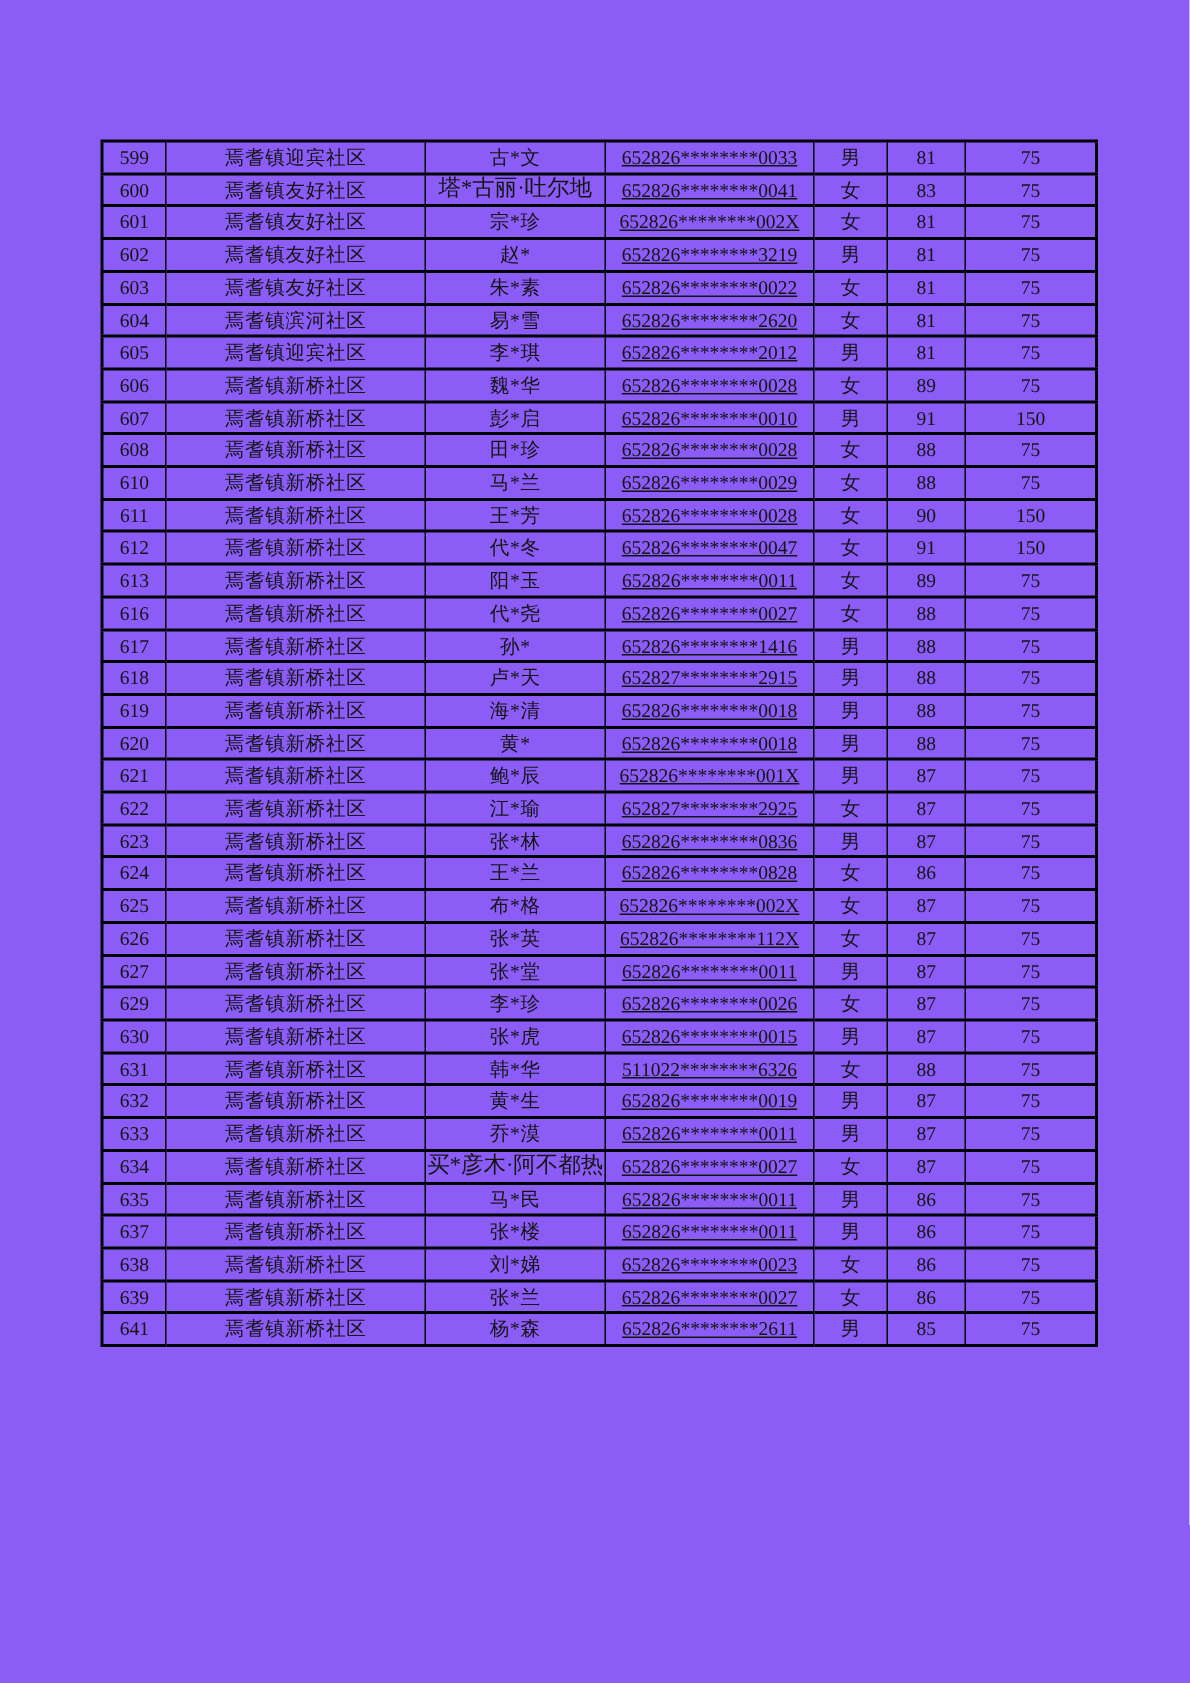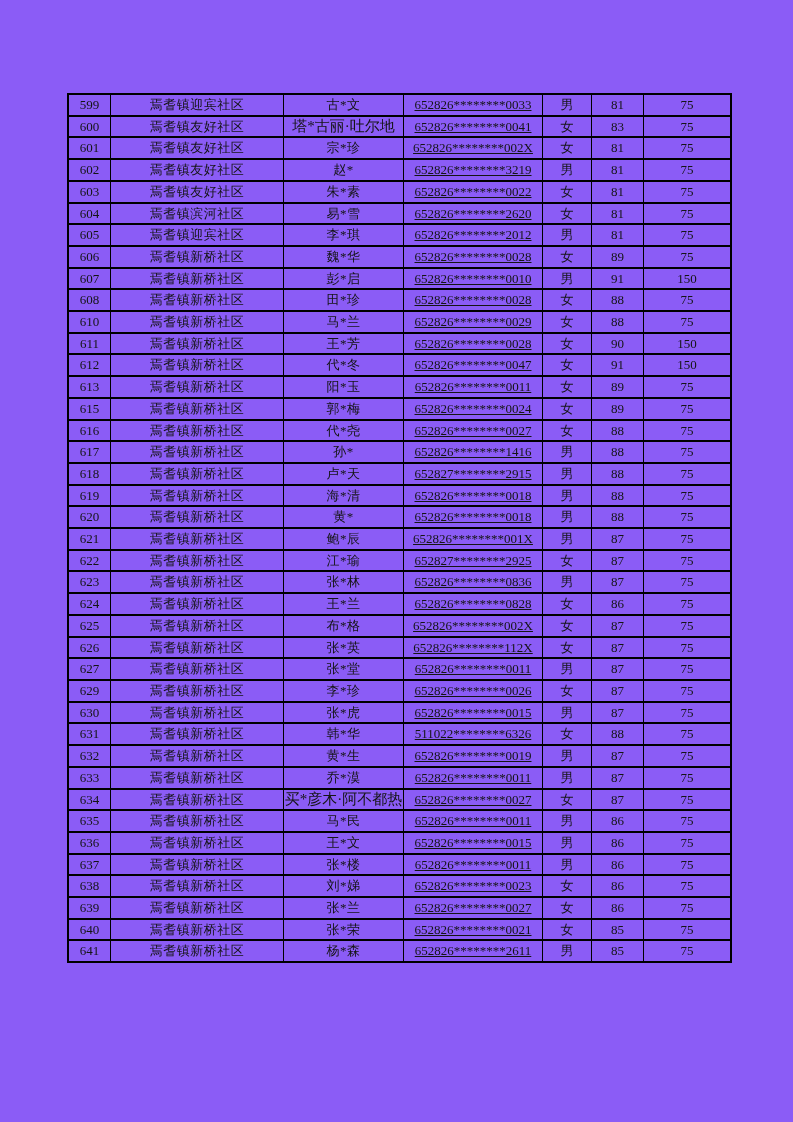--- a/index.html
+++ b/index.html
@@ -179,29 +179,20 @@
         <tr>
           <td class="col-index">613</td>
           <td class="col-community">焉耆镇新桥社区</td>
           <td class="col-name">阳*玉</td>
           <td class="col-id_number">652826********0011</td>
           <td class="col-gender">女</td>
           <td class="col-age">89</td>
           <td class="col-amount">75</td>
         </tr>
         <tr>
-          <td class="col-index">615</td>
-          <td class="col-community">焉耆镇新桥社区</td>
-          <td class="col-name">郭*梅</td>
-          <td class="col-id_number">652826********0024</td>
-          <td class="col-gender">女</td>
-          <td class="col-age">89</td>
-          <td class="col-amount">75</td>
-        </tr>
-        <tr>
           <td class="col-index">616</td>
           <td class="col-community">焉耆镇新桥社区</td>
           <td class="col-name">代*尧</td>
           <td class="col-id_number">652826********0027</td>
           <td class="col-gender">女</td>
           <td class="col-age">88</td>
           <td class="col-amount">75</td>
         </tr>
         <tr>
           <td class="col-index">617</td>
@@ -359,29 +350,20 @@
         <tr>
           <td class="col-index">635</td>
           <td class="col-community">焉耆镇新桥社区</td>
           <td class="col-name">马*民</td>
           <td class="col-id_number">652826********0011</td>
           <td class="col-gender">男</td>
           <td class="col-age">86</td>
           <td class="col-amount">75</td>
         </tr>
         <tr>
-          <td class="col-index">636</td>
-          <td class="col-community">焉耆镇新桥社区</td>
-          <td class="col-name">王*文</td>
-          <td class="col-id_number">652826********0015</td>
-          <td class="col-gender">男</td>
-          <td class="col-age">86</td>
-          <td class="col-amount">75</td>
-        </tr>
-        <tr>
           <td class="col-index">637</td>
           <td class="col-community">焉耆镇新桥社区</td>
           <td class="col-name">张*楼</td>
           <td class="col-id_number">652826********0011</td>
           <td class="col-gender">男</td>
           <td class="col-age">86</td>
           <td class="col-amount">75</td>
         </tr>
         <tr>
           <td class="col-index">638</td>
@@ -392,29 +374,20 @@
           <td class="col-age">86</td>
           <td class="col-amount">75</td>
         </tr>
         <tr>
           <td class="col-index">639</td>
           <td class="col-community">焉耆镇新桥社区</td>
           <td class="col-name">张*兰</td>
           <td class="col-id_number">652826********0027</td>
           <td class="col-gender">女</td>
           <td class="col-age">86</td>
-          <td class="col-amount">75</td>
-        </tr>
-        <tr>
-          <td class="col-index">640</td>
-          <td class="col-community">焉耆镇新桥社区</td>
-          <td class="col-name">张*荣</td>
-          <td class="col-id_number">652826********0021</td>
-          <td class="col-gender">女</td>
-          <td class="col-age">85</td>
           <td class="col-amount">75</td>
         </tr>
         <tr>
           <td class="col-index">641</td>
           <td class="col-community">焉耆镇新桥社区</td>
           <td class="col-name">杨*森</td>
           <td class="col-id_number">652826********2611</td>
           <td class="col-gender">男</td>
           <td class="col-age">85</td>
           <td class="col-amount">75</td>

